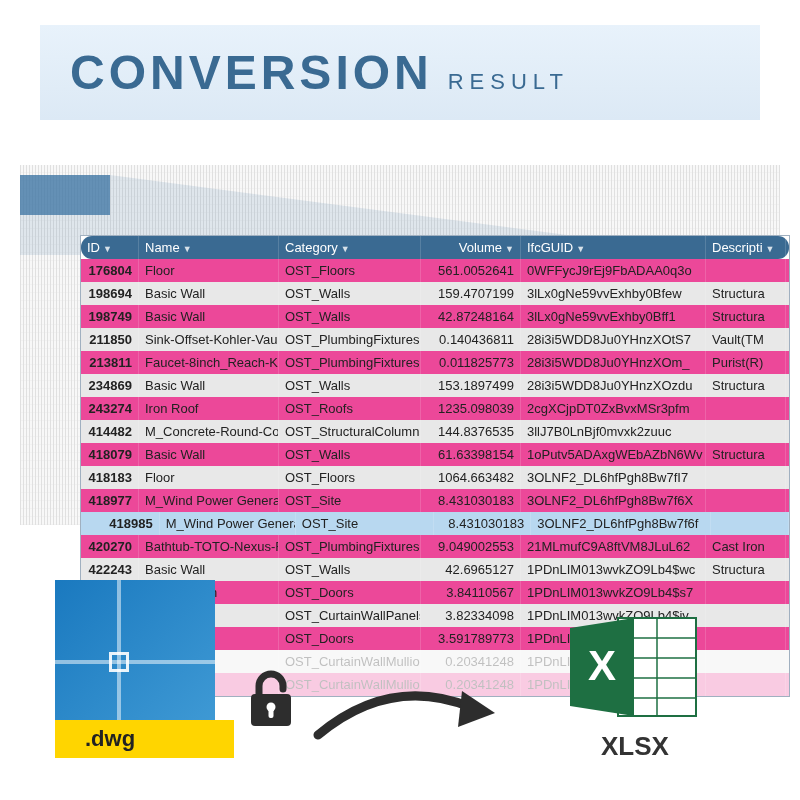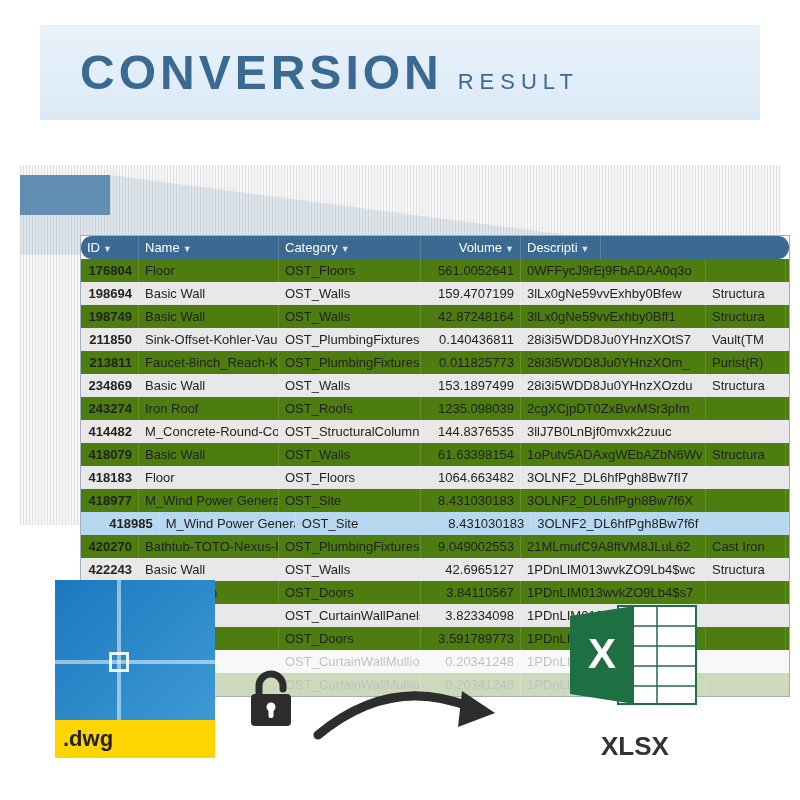--- a/index.html
+++ b/index.html
@@ -7,21 +7,21 @@
       width: 800px;
       height: 800px;
       background: #fff;
       font-family: Arial, sans-serif;
       position: relative;
       overflow: hidden;
     }
     .banner {
       margin: 25px 40px 0 40px;
       background: linear-gradient(180deg, #e8f2fb 0%, #dce9f5 100%);
-      padding: 20px 40px;
+      padding: 20px 30px;
       display: flex;
       align-items: baseline;
       gap: 15px;
     }
     .banner-title {
       color: #3a6a92;
       font-size: 48px;
       font-weight: 800;
       letter-spacing: 4px;
     }
@@ -87,21 +87,21 @@
       overflow: hidden;
     }
     .col-id { width: 58px; }
     .col-name { width: 140px; }
     .col-cat { width: 142px; }
     .col-vol { width: 100px; text-align: right; }
     .col-ifc { width: 185px; }
     .col-desc { width: 80px; }
     .data-body .row {
       display: flex;
-      background: #4d7c0f;
+      background: #ec4899;
       color: #222;
     }
     .data-body .row:nth-child(even) { background: #e8e8e8; }
     .data-body .row.selected { background: #b8d8f0; padding-left: 22px; }
     .data-body .col-id { font-weight: 700; text-align: right; }
     .fade-row {
       opacity: 0.28;
       color: #888;
     }
     .fade-row .col-id { font-weight: 400; }
@@ -116,26 +116,26 @@
     .dwg-body {
       width: 160px;
       height: 140px;
       background: linear-gradient(135deg, #1a79bf 0%, #3e99d4 100%);
       position: relative;
     }
     .dwg-cross-v { position: absolute; left: 62px; top: 0; width: 4px; height: 140px; background: rgba(255,255,255,0.5);}
     .dwg-cross-h { position: absolute; top: 80px; left: 0; width: 160px; height: 4px; background: rgba(255,255,255,0.5);}
     .dwg-sq { position: absolute; top: 72px; left: 54px; width: 20px; height: 20px; border: 3px solid rgba(255,255,255,0.9);}
     .dwg-label {
-      width: 160px;
+      width: 179px;
       height: 38px;
       background: #ffd500;
       display: flex;
       align-items: center;
-      padding-left: 8px;
+      padding-left: 30px;
       font-size: 22px;
       font-weight: 700;
       color: #222;
     }
     .lock-icon {
       position: absolute;
       bottom: 60px;
       left: 245px;
       z-index: 5;
       font-size: 52px;
@@ -155,21 +155,21 @@
       right: 90px;
       width: 150px;
       text-align: center;
       z-index: 5;
     }
     .xlsx-svg { width: 130px; height: 115px; }
     .xlsx-label {
       font-size: 26px;
       font-weight: 700;
       color: #333;
-      margin-top: 14px;
+      margin-top: 2px;
     }
   </style>
 </head>
 <body>
 
 <div class="banner">
   <span class="banner-title">CONVERSION</span>
   <span class="banner-subtitle">RESULT</span>
 </div>
 
@@ -179,20 +179,21 @@
 <svg class="triangle" viewBox="0 0 700 80">
   <polygon points="0,0 90,0 700,80 0,80" fill="#6a93b5" fill-opacity="0.35"></polygon>
 </svg>
 
 <div class="data-window">
   <div class="data-header">
     <div class="col col-id"><span>ID</span><span class="chevron">▼</span></div>
     <div class="col col-name"><span>Name</span><span class="chevron">▼</span></div>
     <div class="col col-cat"><span>Category</span><span class="chevron">▼</span></div>
     <div class="col col-vol"><span>Volume</span><span class="chevron">▼</span></div>
+    <div class="col col-ifc"><span>IfcGUID</span><span class="chevron">▼</span></div>
     <div class="col col-desc"><span>Descripti</span><span class="chevron">▼</span></div>
   </div>
   <div class="data-body" id="data-body">
       <div class="row">
         <div class="col col-id">176804</div>
         <div class="col col-name">Floor</div>
         <div class="col col-cat">OST_Floors</div>
         <div class="col col-vol">561.0052641</div>
         <div class="col col-ifc">0WFFycJ9rEj9FbADAA0q3o</div>
         <div class="col col-desc"></div>

